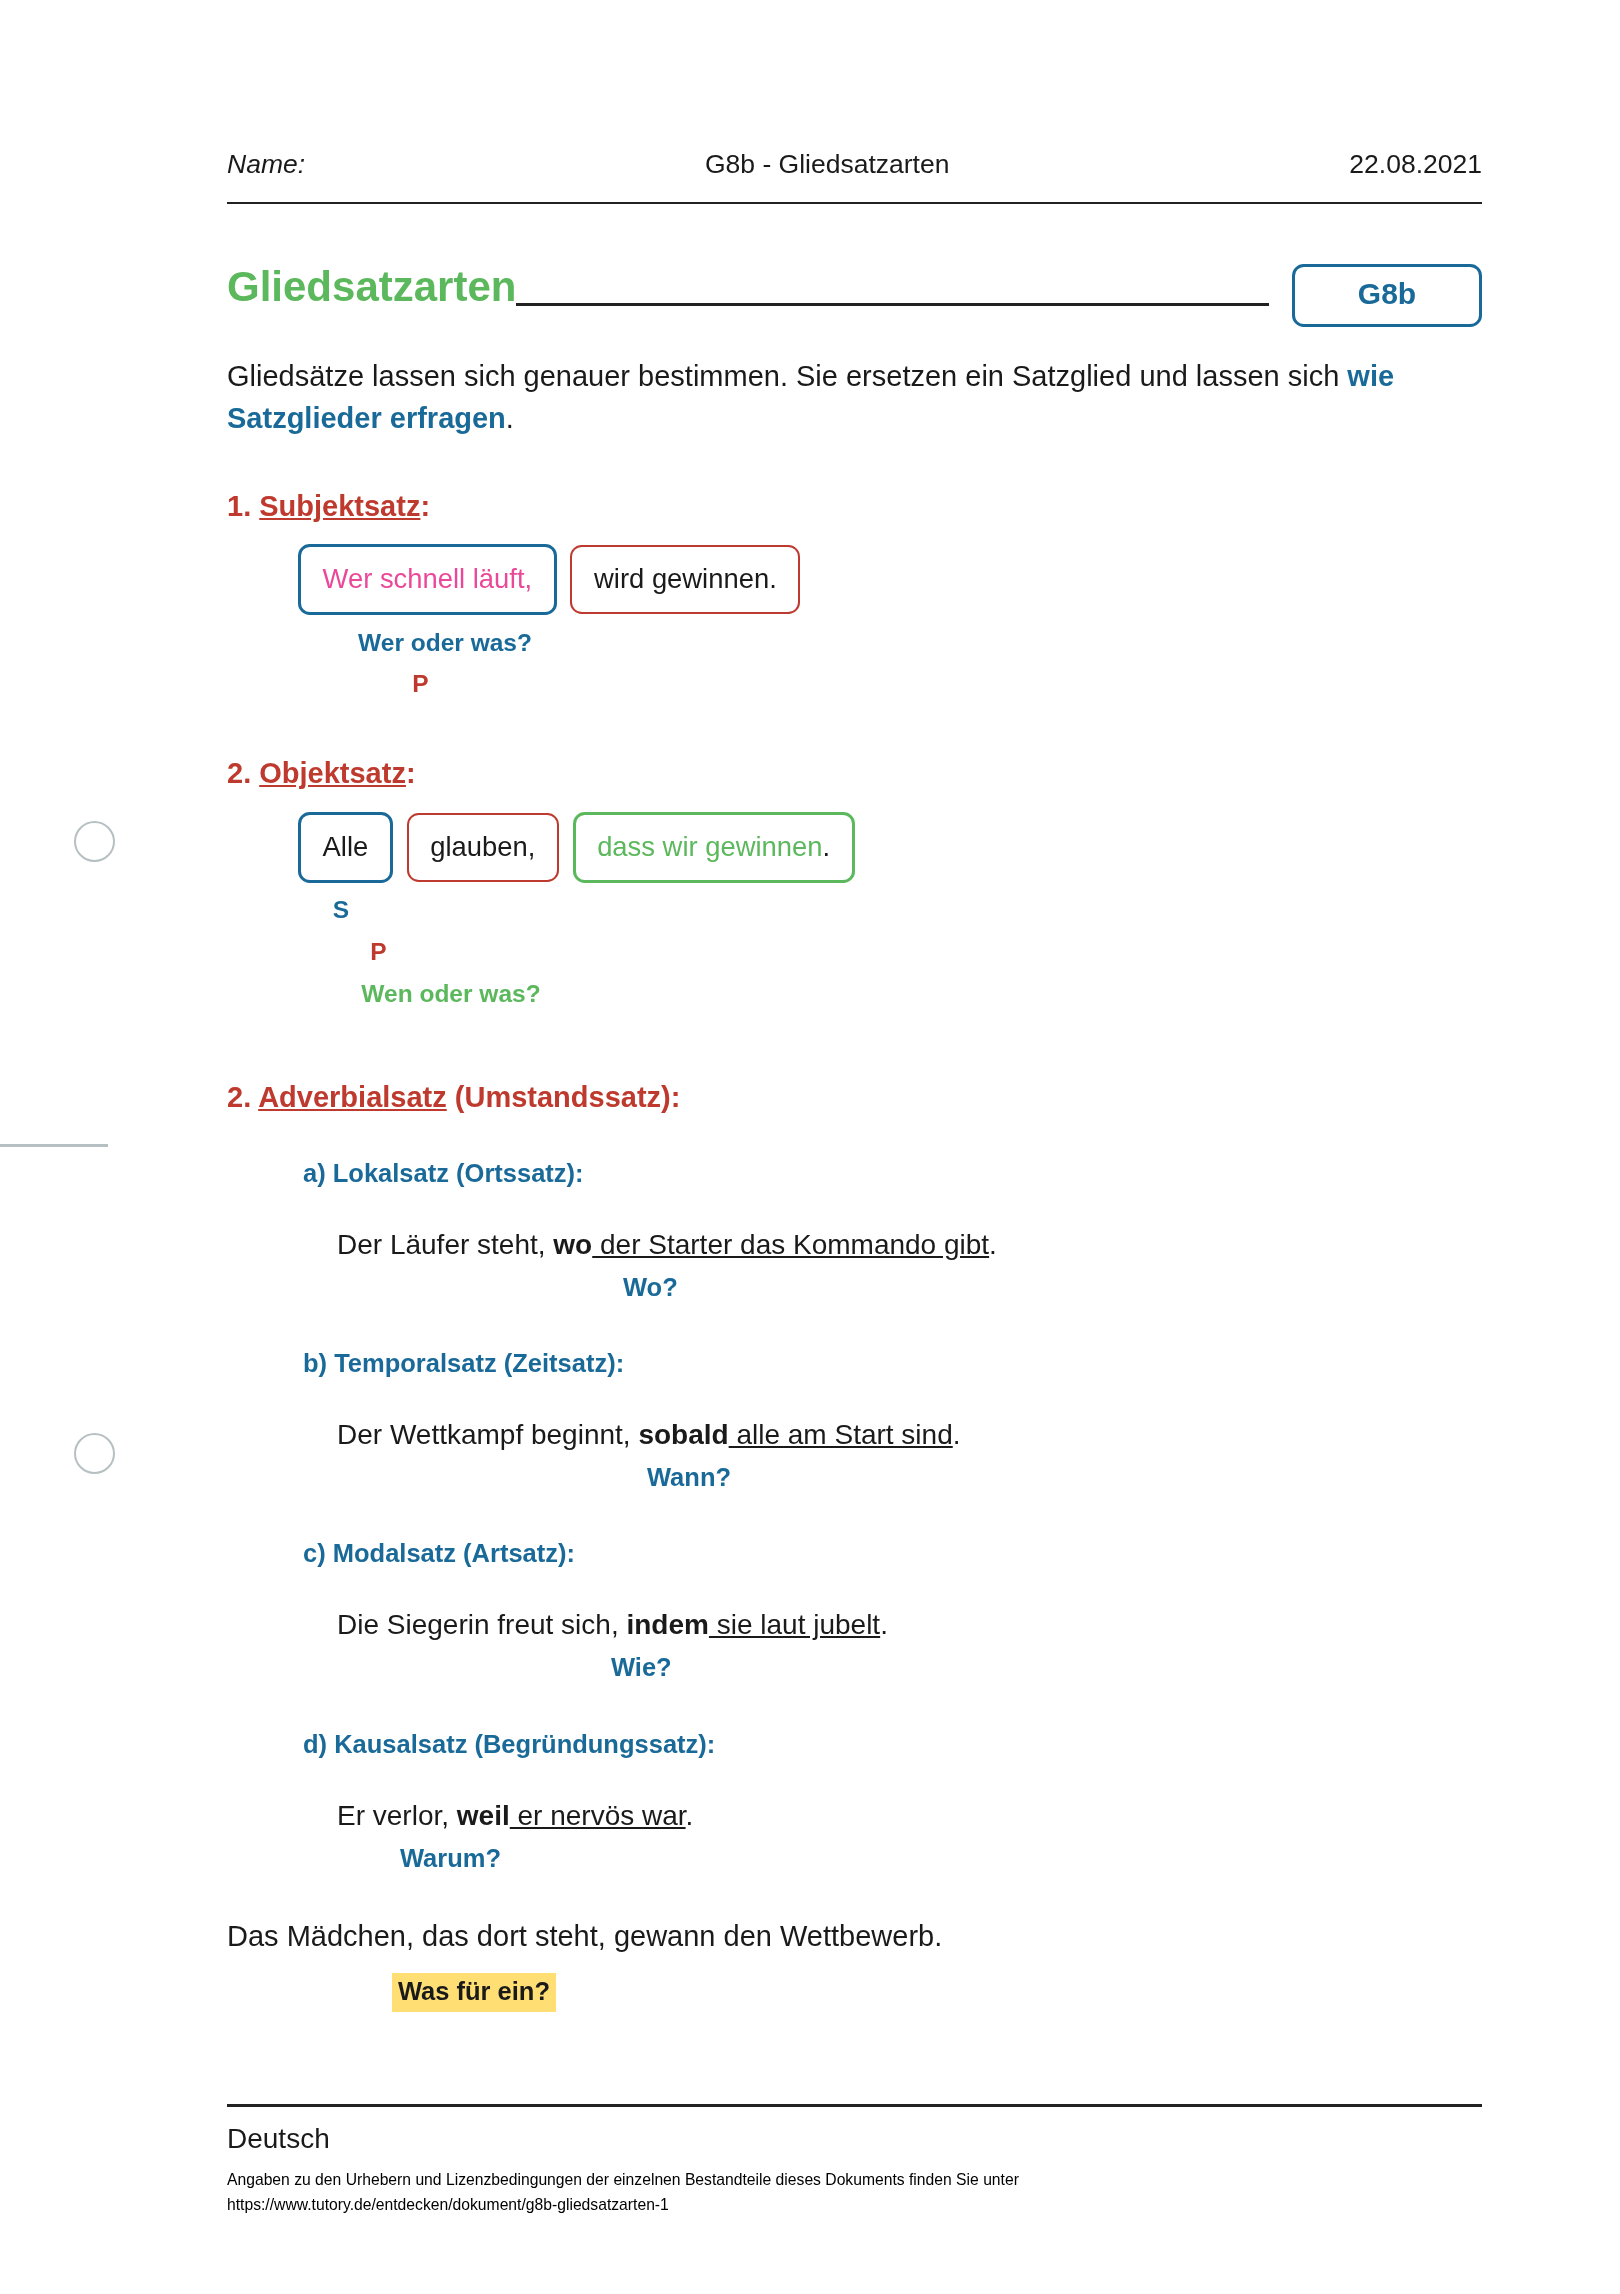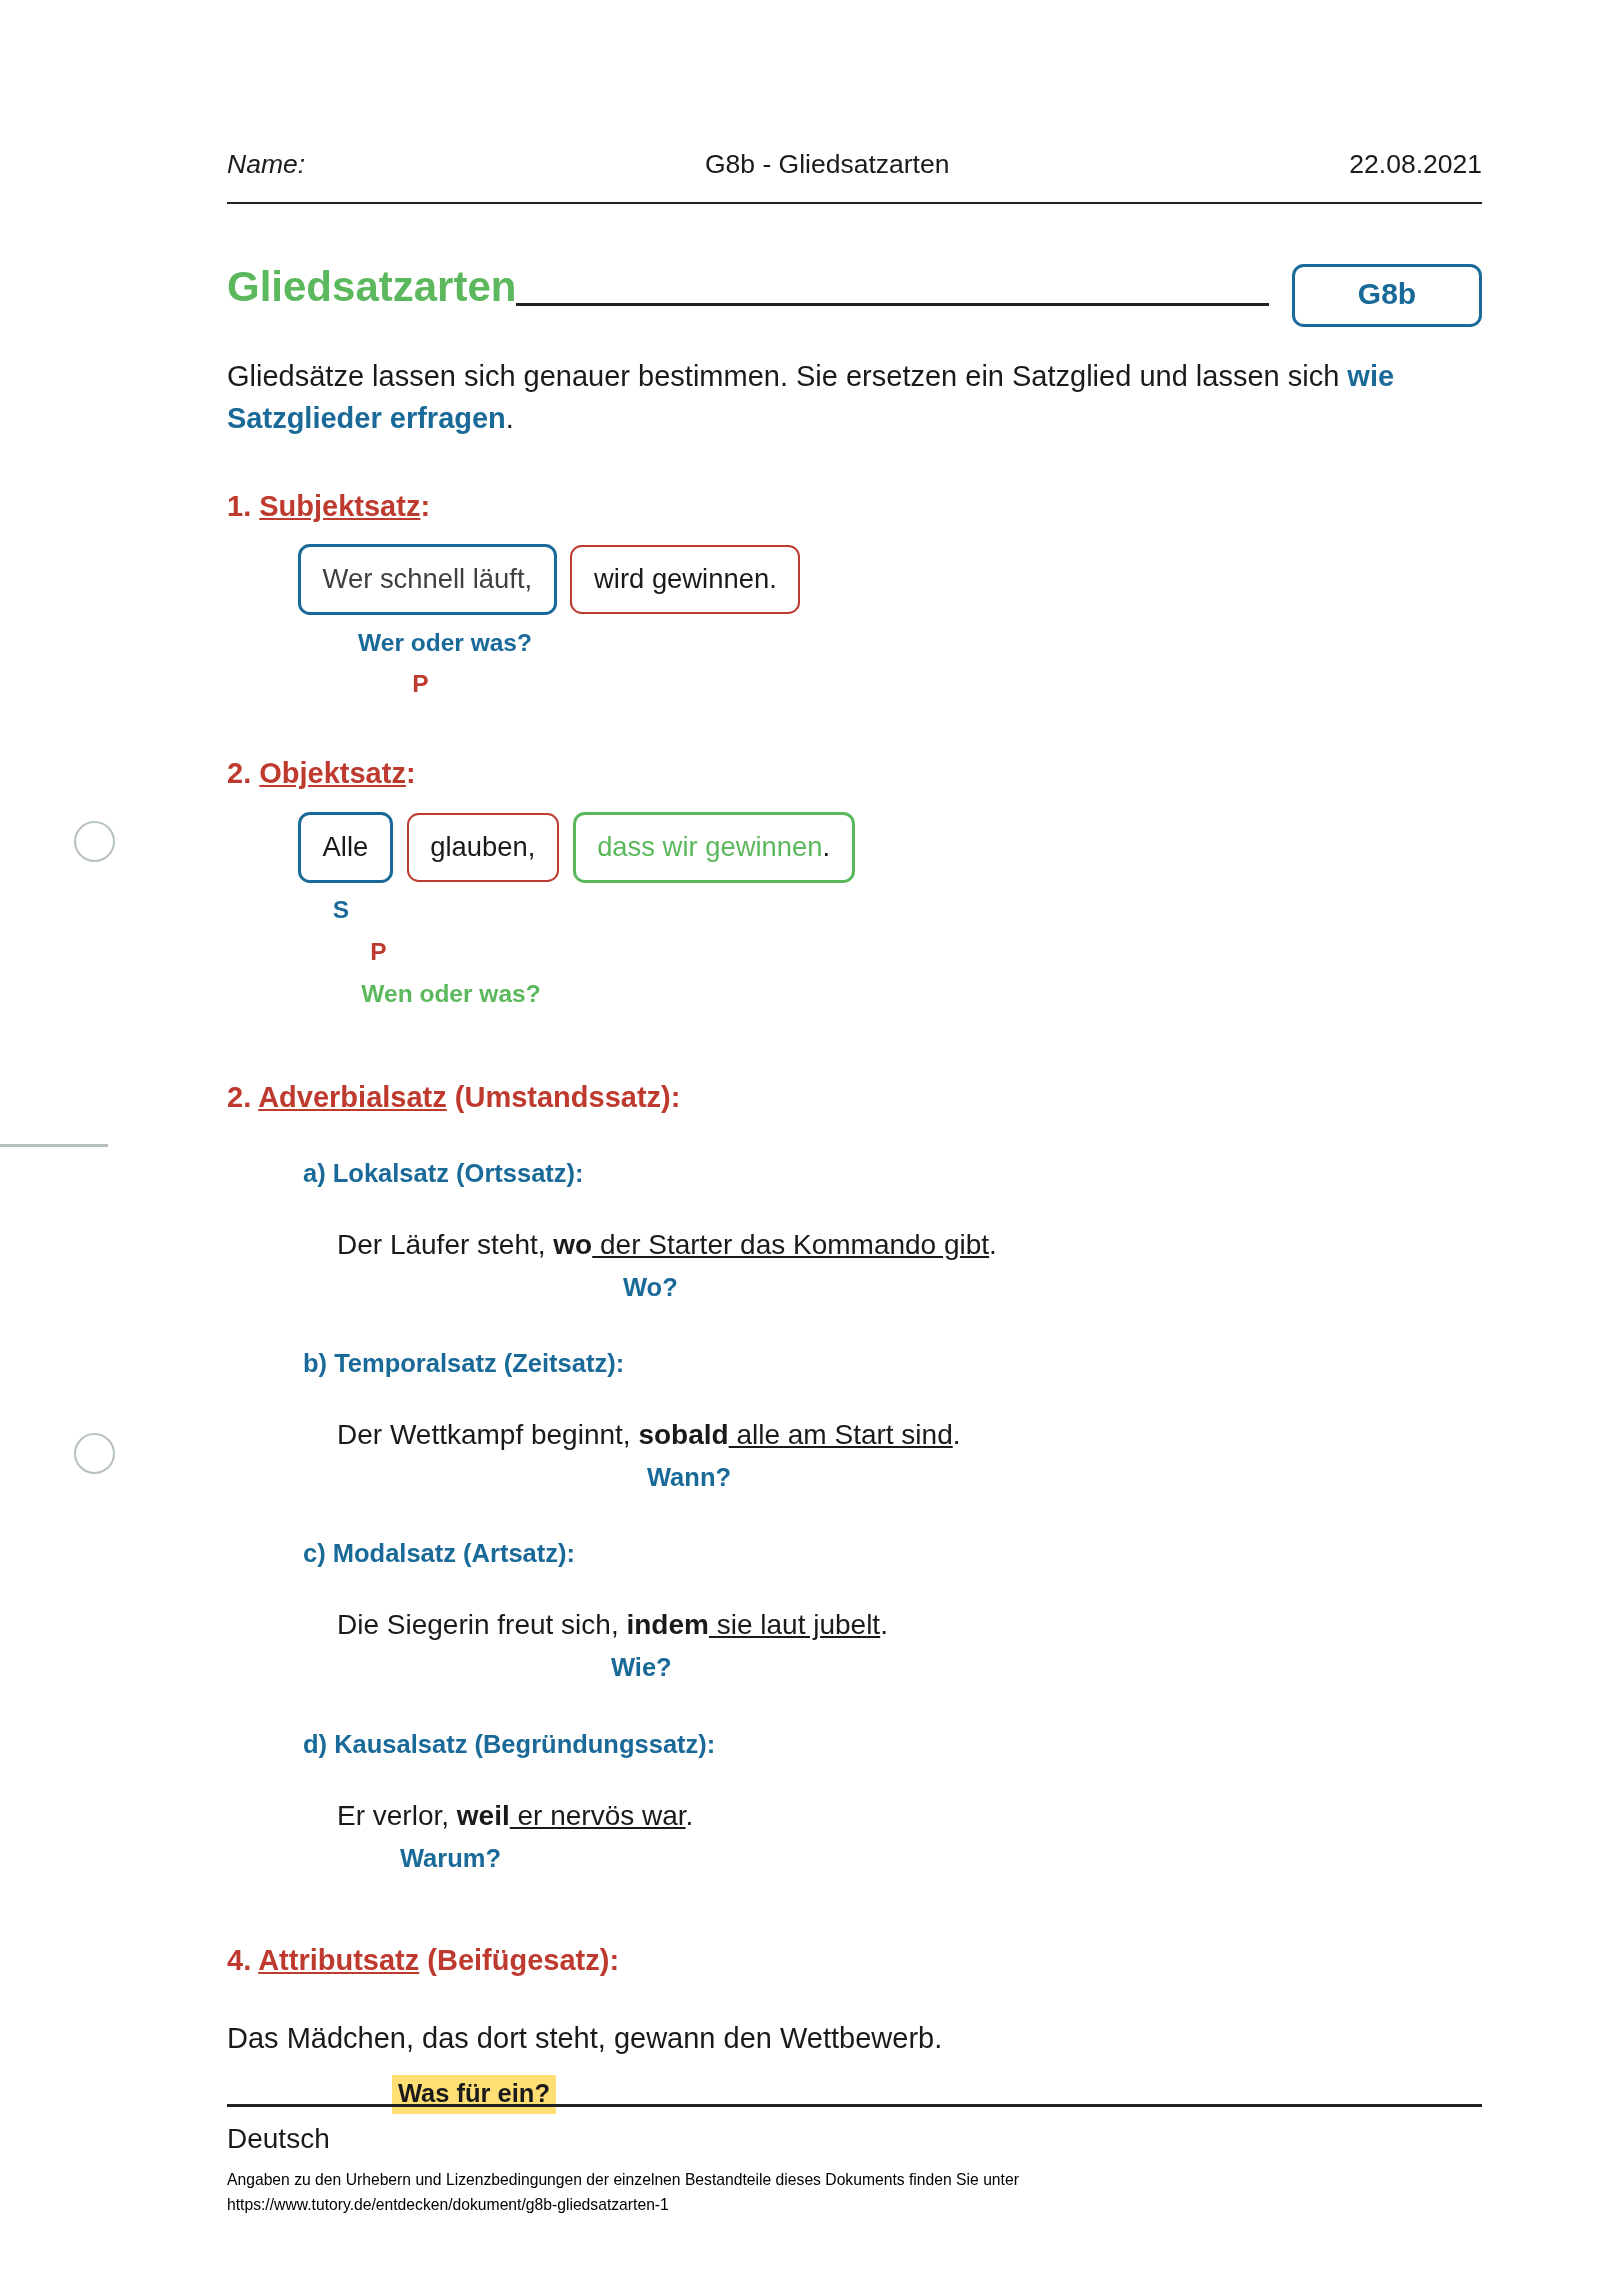--- a/index.html
+++ b/index.html
@@ -138,21 +138,21 @@
     gap: 13.7px;
   }
   .chip {
     border-radius: 11.8px;
     background: #ffffff;
     font-size: 27.4px;
     line-height: 1;
     padding: 17.6px 21.6px 19.6px 21.6px;
     white-space: nowrap;
   }
-  .chip.blue   { border: 3.9px solid #1a6a99; color: #404040; }
+  .chip.blue   { border: 3.9px solid #1a6a99; color: #ec4899; }
   .chip.red    { border: 2.9px solid #bf3a2e; color: #1a1a1a; }
   .chip.green  { border: 3.9px solid #5cb85c; color: #5cb85c; }
   .chip .dot-black { color: #1a1a1a; }
 
   .label-row {
     display: flex;
     margin-left: 71px;
     margin-top: 13.7px;
     gap: 13.7px;
     font-size: 24.5px;
@@ -291,23 +291,20 @@
       <span>Die Siegerin freut sich, </span><span class="ub">indem</span><span class="u"> sie laut jubelt</span><span>.</span>
       <div class="q-line" style="margin-left:274px;">Wie?</div>
     </div>
 
     <div class="sub-head">d) Kausalsatz (Begründungssatz):</div>
     <div class="example">
       <span>Er verlor, </span><span class="ub">weil</span><span class="u"> er nervös war</span><span>.</span>
       <div class="q-line" style="margin-left:63px;">Warum?</div>
     </div>
 
-    <div class="sec-head" style="margin-top:69px;">
-      <span>4. </span><span class="u">Attributsatz</span><span> (Beifügesatz):</span>
-    </div>
     <div class="attr-example">
       <span>Das Mädchen, </span><span class="ub">das</span><span class="u"> dort steht</span><span>, gewann den Wettbewerb.</span>
       <div style="margin-left:165px; margin-top:9.8px;">
         <span class="q-line hl">Was für ein?</span>
       </div>
     </div>
 
   </div>
 
   <div class="footer">

